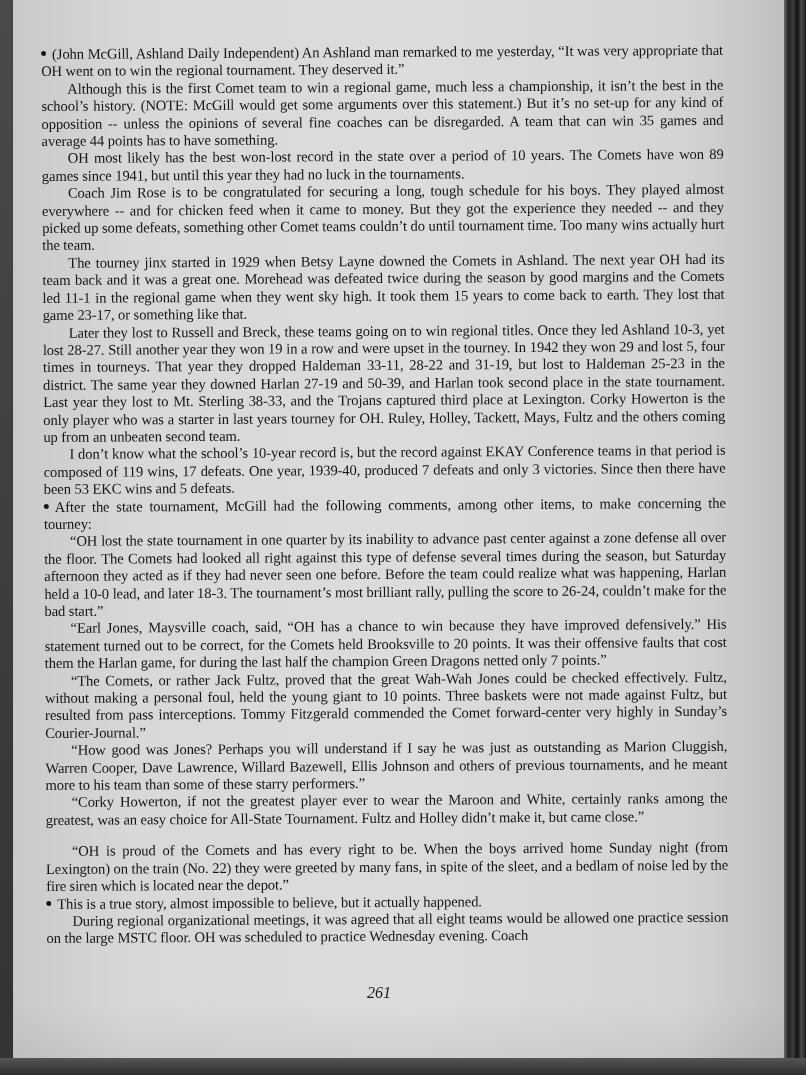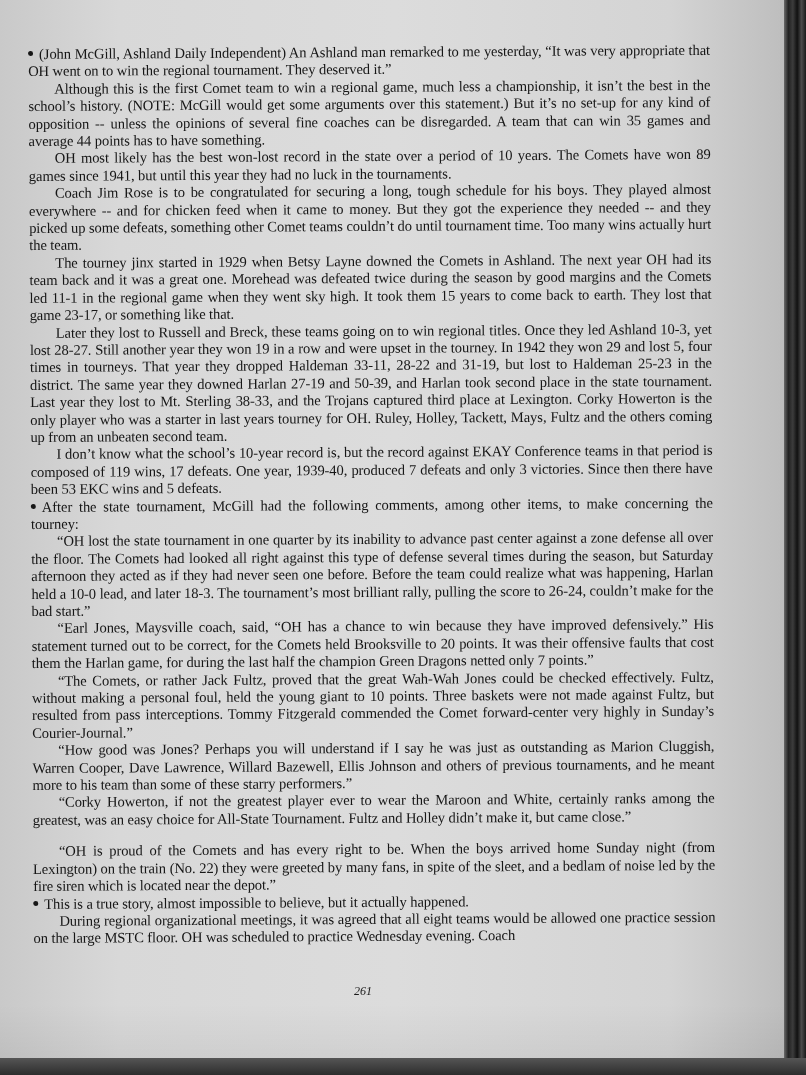--- a/index.html
+++ b/index.html
@@ -12,21 +12,21 @@
   }
   .scene {
     position: relative;
     width: 806px;
     height: 1075px;
     background: linear-gradient(180deg, #4a4a4a 0%, #333 100%);
     overflow: hidden;
   }
   .page {
     position: absolute;
-    left: 0;
+    left: 13px;
     top: 0;
     width: 788px;
     height: 1064px;
     background: linear-gradient(90deg, #c9c9c9 0%, #d8d8d8 15%, #dcdcdc 50%, #d4d4d4 85%, #bdbdbd 100%);
     border-bottom-right-radius: 6px;
     box-shadow: 2px 2px 4px rgba(0,0,0,0.5);
   }
   .page::after {
     content: "";
     position: absolute;
@@ -76,21 +76,21 @@
     margin-right: 6px;
     vertical-align: 3px;
   }
   .gap { height: 14px; }
   .page-number {
     position: absolute;
     left: 354px;
     top: 984px;
     font-family: "Liberation Serif", "DejaVu Serif", serif;
     font-style: italic;
-    font-size: 12px;
+    font-size: 16px;
     color: #1a1a1a;
   }
 </style>
 </head>
 <body>
 
 <div class="scene">
   <div class="page">
     <div class="text-block" id="text-block">
         <p class="para bullet"><span class="bullet-dot"></span><span>(John McGill, Ashland Daily Independent)  An Ashland man remarked to me yesterday, “It was very appropriate that OH went on to win the regional tournament.  They deserved it.”</span></p>

